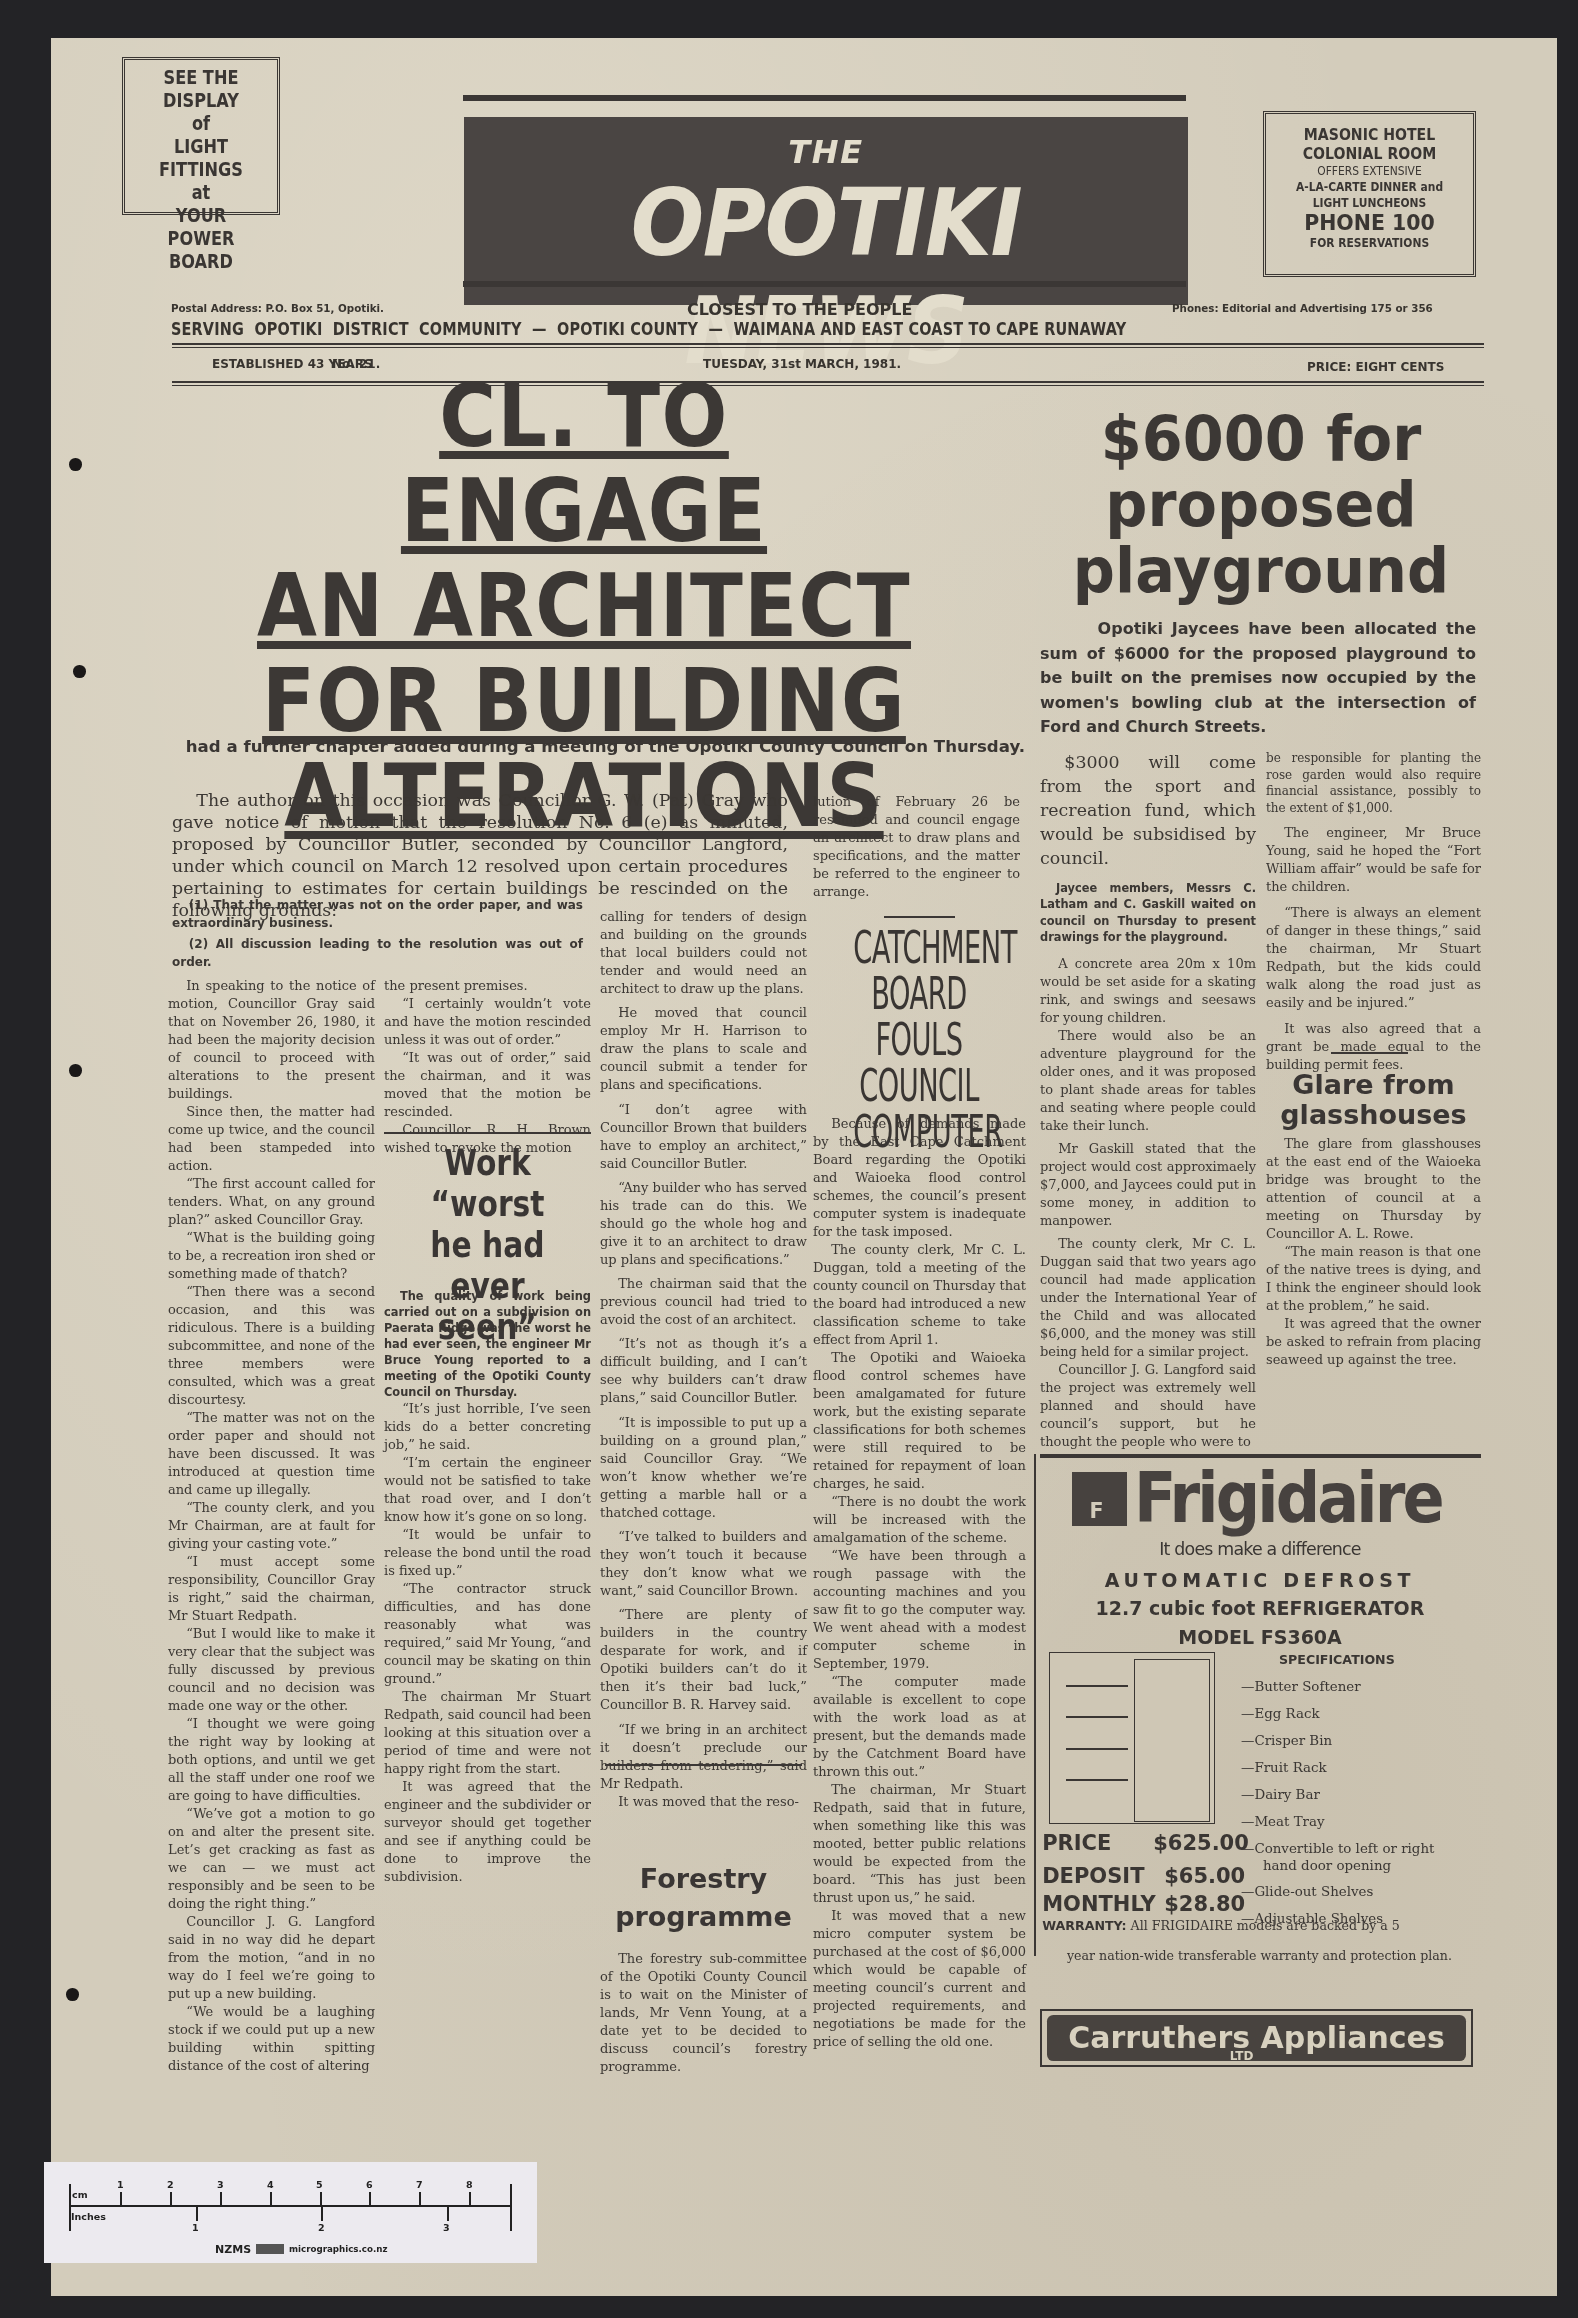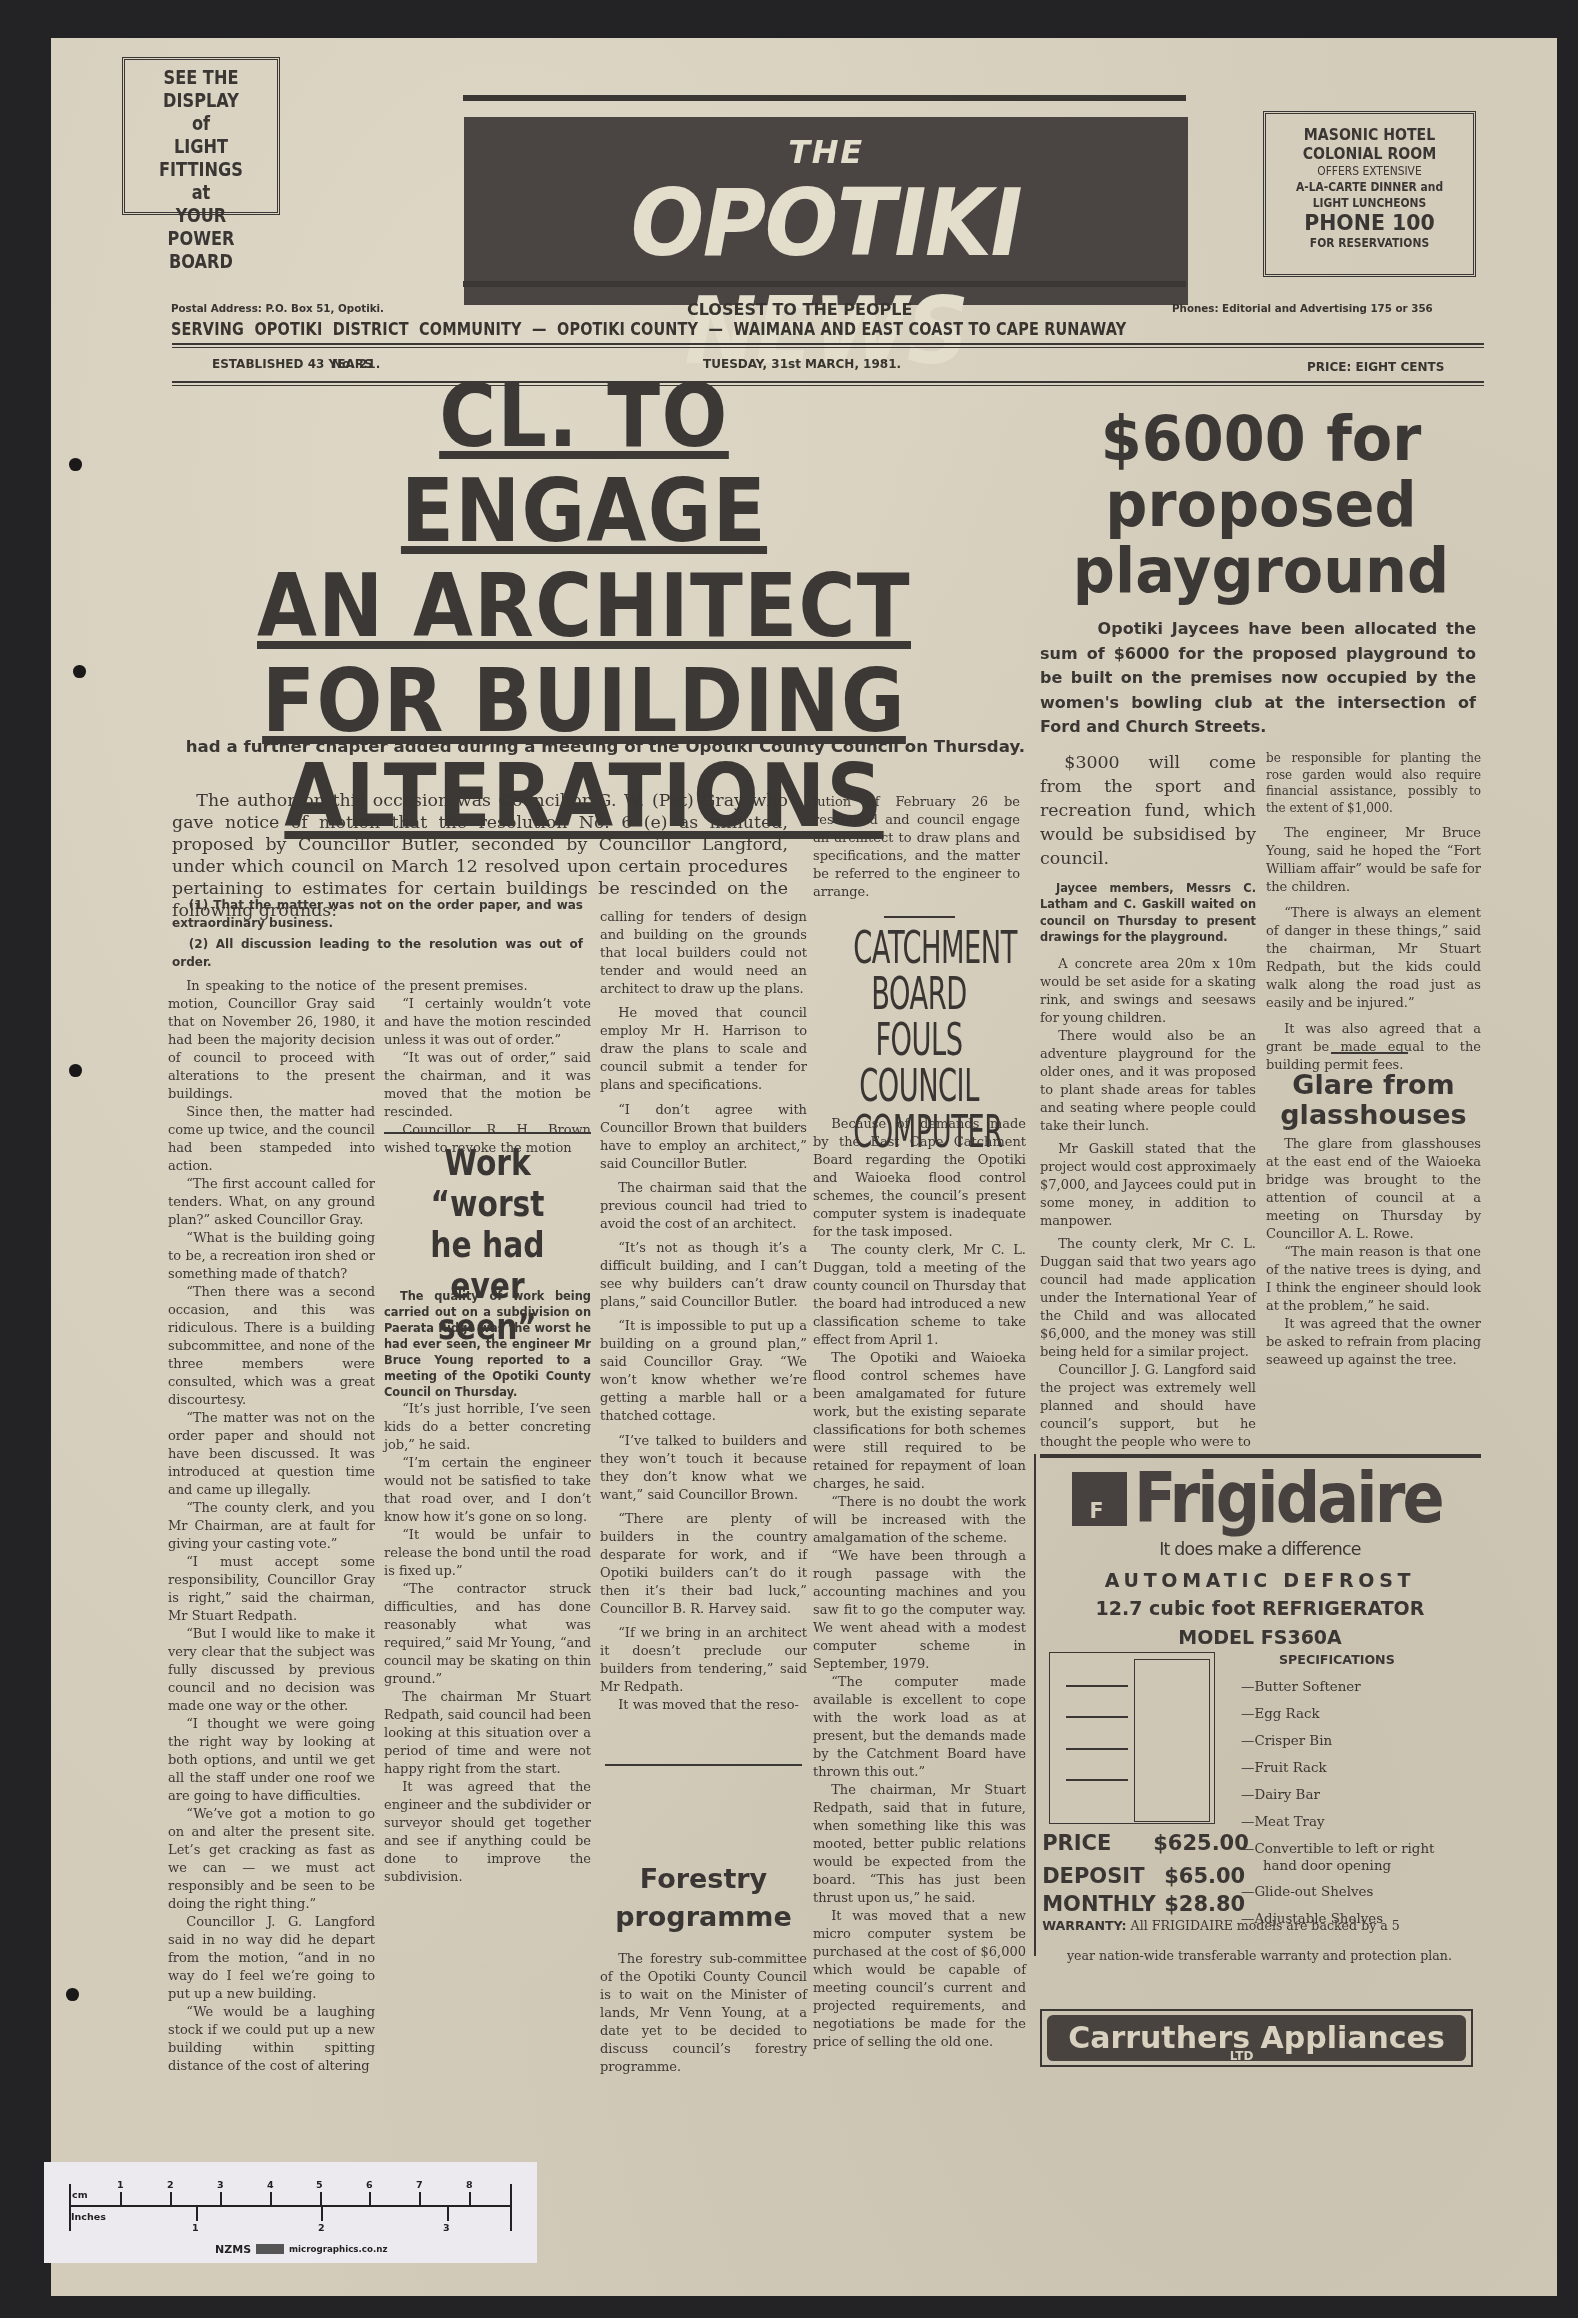--- a/index.html
+++ b/index.html
@@ -179,20 +179,21 @@
   <p>“It would be unfair to release the bond until the road is fixed up.”</p>
   <p>“The contractor struck difficulties, and has done reasonably what was required,” said Mr Young, “and council may be skating on thin ground.”</p>
   <p>The chairman Mr Stuart Redpath, said council had been looking at this situation over a period of time and were not happy right from the start.</p>
   <p>It was agreed that the engineer and the subdivider or surveyor should get together and see if anything could be done to improve the subdivision.</p>
 </div>
 
 <div class="col" style="left:600px;top:908px;width:207px;">
   <p style="text-indent:0">calling for tenders of design and building on the grounds that local builders could not tender and would need an architect to draw up the plans.</p>
   <p style="margin-top:6.3px">He moved that council employ Mr H. Harrison to draw the plans to scale and council submit a tender for plans and specifications.</p>
   <p style="margin-top:6.3px">“I don’t agree with Councillor Brown that builders have to employ an architect,” said Councillor Butler.</p>
+  <p style="margin-top:6.3px">“Any builder who has served his trade can do this. We should go the whole hog and give it to an architect to draw up plans and specifications.”</p>
   <p style="margin-top:6.3px">The chairman said that the previous council had tried to avoid the cost of an architect.</p>
   <p style="margin-top:6.3px">“It’s not as though it’s a difficult building, and I can’t see why builders can’t draw plans,” said Councillor Butler.</p>
   <p style="margin-top:6.3px">“It is impossible to put up a building on a ground plan,” said Councillor Gray. “We won’t know whether we’re getting a marble hall or a thatched cottage.</p>
   <p style="margin-top:6.3px">“I’ve talked to builders and they won’t touch it because they don’t know what we want,” said Councillor Brown.</p>
   <p style="margin-top:6.3px">“There are plenty of builders in the country desparate for work, and if Opotiki builders can’t do it then it’s their bad luck,” Councillor B. R. Harvey said.</p>
   <p style="margin-top:6.3px">“If we bring in an architect it doesn’t preclude our builders from tendering,” said Mr Redpath.</p>
   <p>It was moved that the reso-</p>
 </div>
 <div class="divider" style="left:605px;top:1764px;width:197px;"></div>
 

